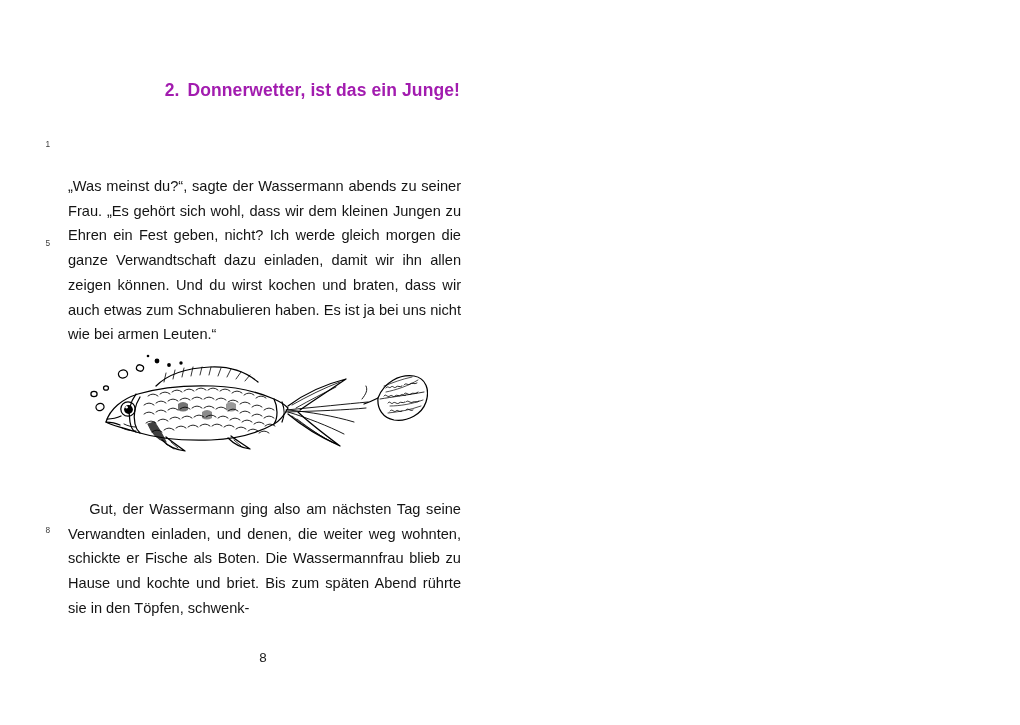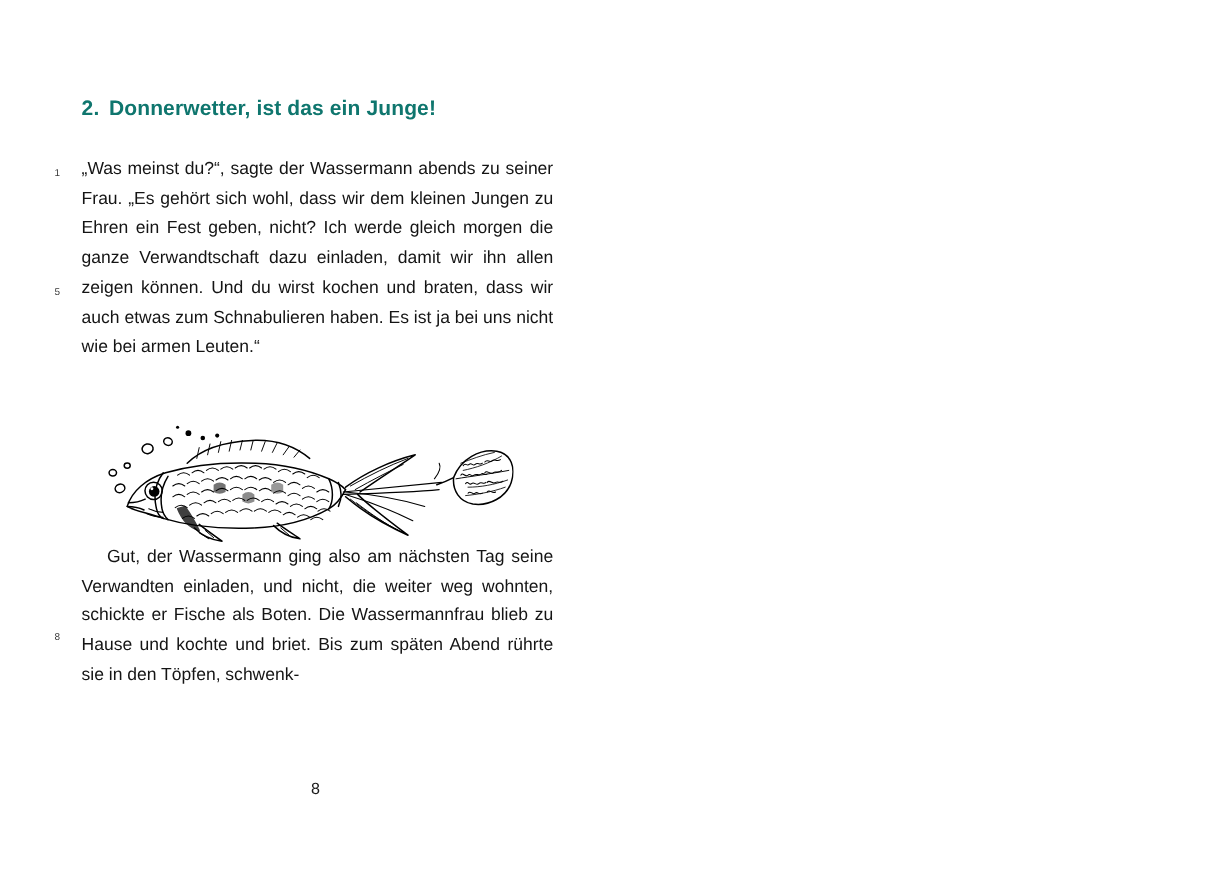--- a/index.html
+++ b/index.html
@@ -32,33 +32,34 @@
 
   
   .chapter-heading {
     position: absolute;
     left: 68px;
     top: 80px;
     width: 392px;
     font-size: 17.5px;
     font-weight: bold;
     letter-spacing: 0.1px;
-    text-align: left;
-    color: #0f766e;
+    text-align: right;
+    color: #a21caf;
   }
   .chapter-heading .num { margin-right: 8px; }
 
   
   .textcol {
     position: absolute;
     font-size: 14.6px;
     line-height: 24.7px;
     text-align: justify;
     text-justify: inter-word;
     color: #141414;
+    margin-top: 45px;
   }
   .col-left  { left: 68px;  top: 129px; width: 393px; }
 
   .textcol p {
     margin: 0;
   }
   .textcol p.indent { text-indent: 1.45em; }
   
   .textcol p { text-align-last: left; }
 
@@ -114,21 +115,21 @@
       <span style="top:11px">1</span>
       <span style="top:110px">5</span>
       <span style="top:397px">8</span>
     </div>
 
     <div class="textcol col-left">
       <p>„Was meinst du?“, sagte der Wassermann abends zu seiner Frau. „Es gehört sich wohl, dass wir dem kleinen Jungen zu Ehren ein Fest geben, nicht? Ich werde gleich morgen die ganze Verwandtschaft dazu einladen, damit wir ihn allen zeigen können. Und du wirst kochen und braten, dass wir auch etwas zum Schnabulieren haben. Es ist ja bei uns nicht wie bei armen Leuten.“</p>
 
       <div style="height:150px"></div>
 
-      <p class="indent">Gut, der Wassermann ging also am nächsten Tag seine Verwandten einladen, und nicht, die weiter weg wohnten, schickte er Fische als Boten. Die Wassermannfrau blieb zu Hause und kochte und briet. Bis zum späten Abend rührte sie in den Töpfen, schwenk-</p>
+      <p class="indent">Gut, der Wassermann ging also am nächsten Tag seine Verwandten einladen, und denen, die weiter weg wohnten, schickte er Fische als Boten. Die Wassermannfrau blieb zu Hause und kochte und briet. Bis zum späten Abend rührte sie in den Töpfen, schwenk-</p>
     </div>
 
     <div class="illustration">
       <svg viewBox="0 0 350 115" xmlns="http://www.w3.org/2000/svg" fill="none" stroke="#000000" stroke-width="1.25" stroke-linecap="round" stroke-linejoin="round">
 
         <g>
           <ellipse cx="45" cy="22" rx="4.6" ry="4" transform="rotate(-12 45 22)"></ellipse>
           <ellipse cx="62" cy="16" rx="3.6" ry="3.1" transform="rotate(18 62 16)"></ellipse>
           <ellipse cx="16" cy="42" rx="3.1" ry="2.7"></ellipse>
           <ellipse cx="28" cy="36" rx="2.5" ry="2.2"></ellipse>

